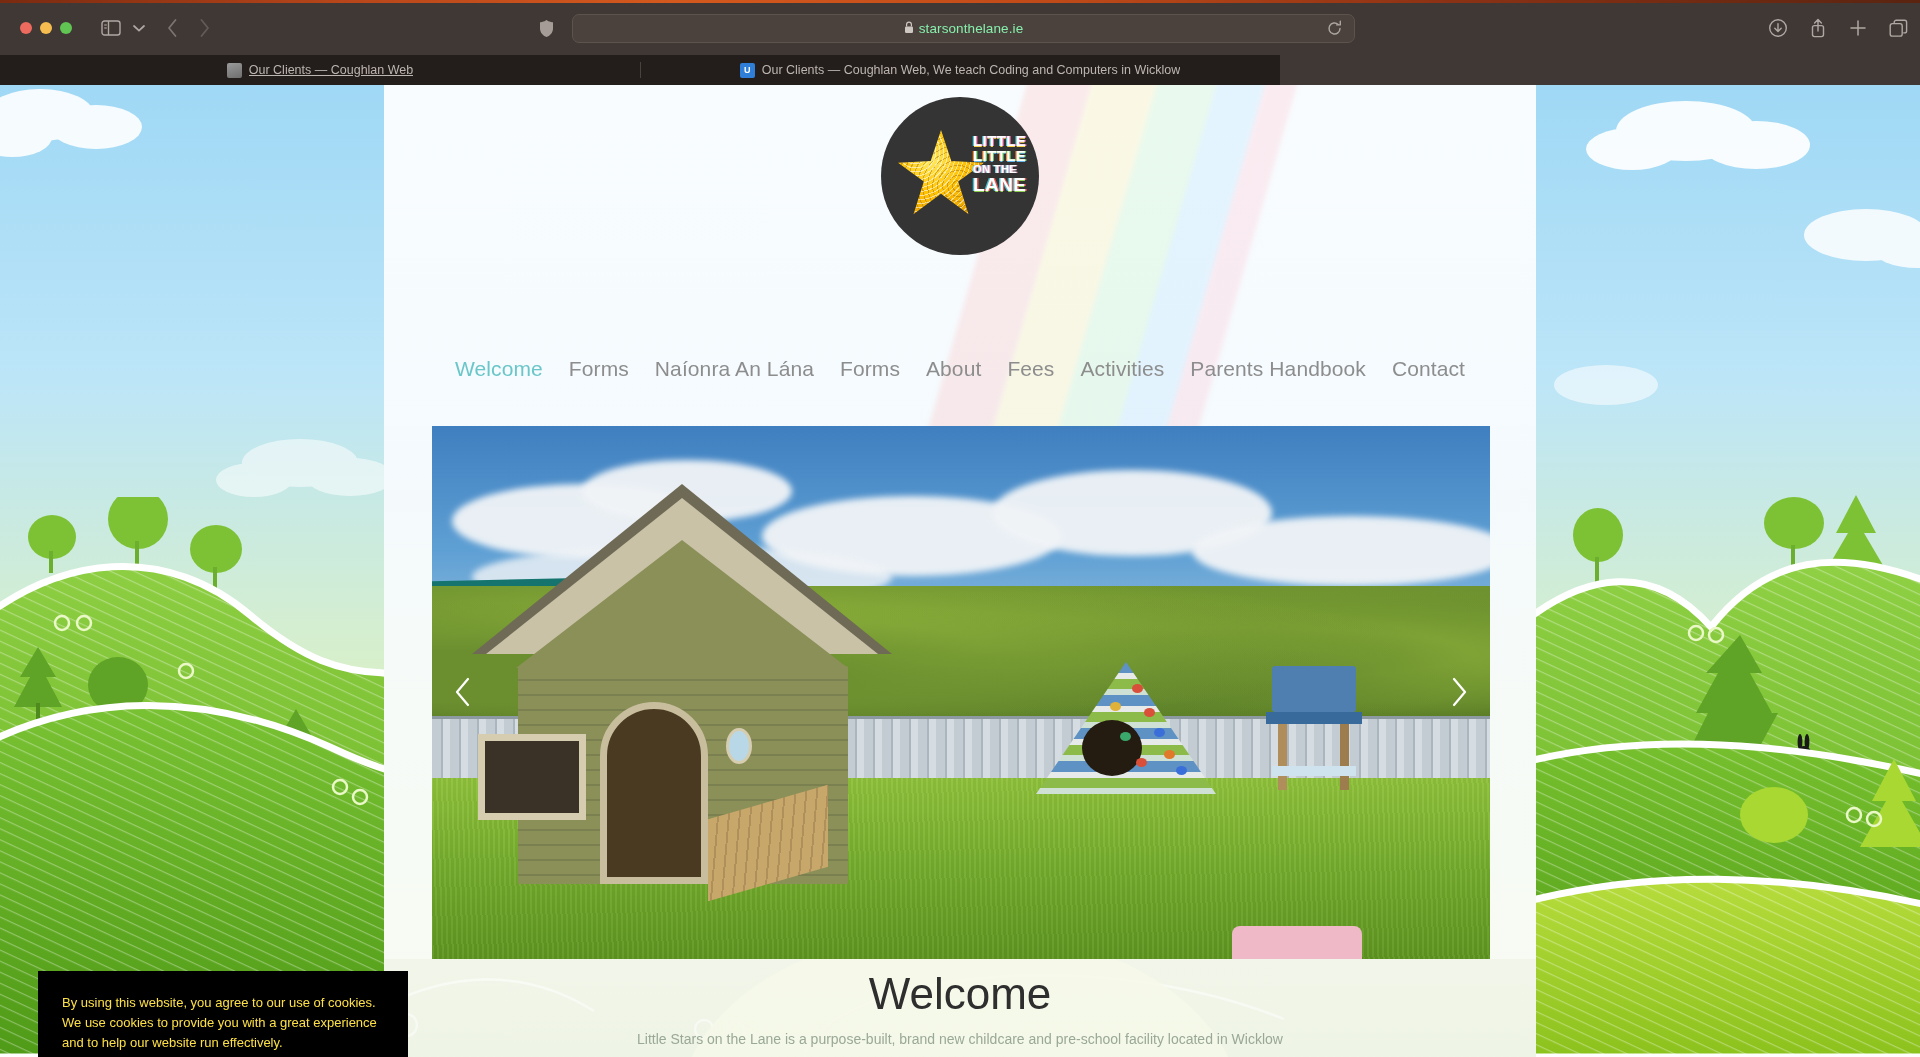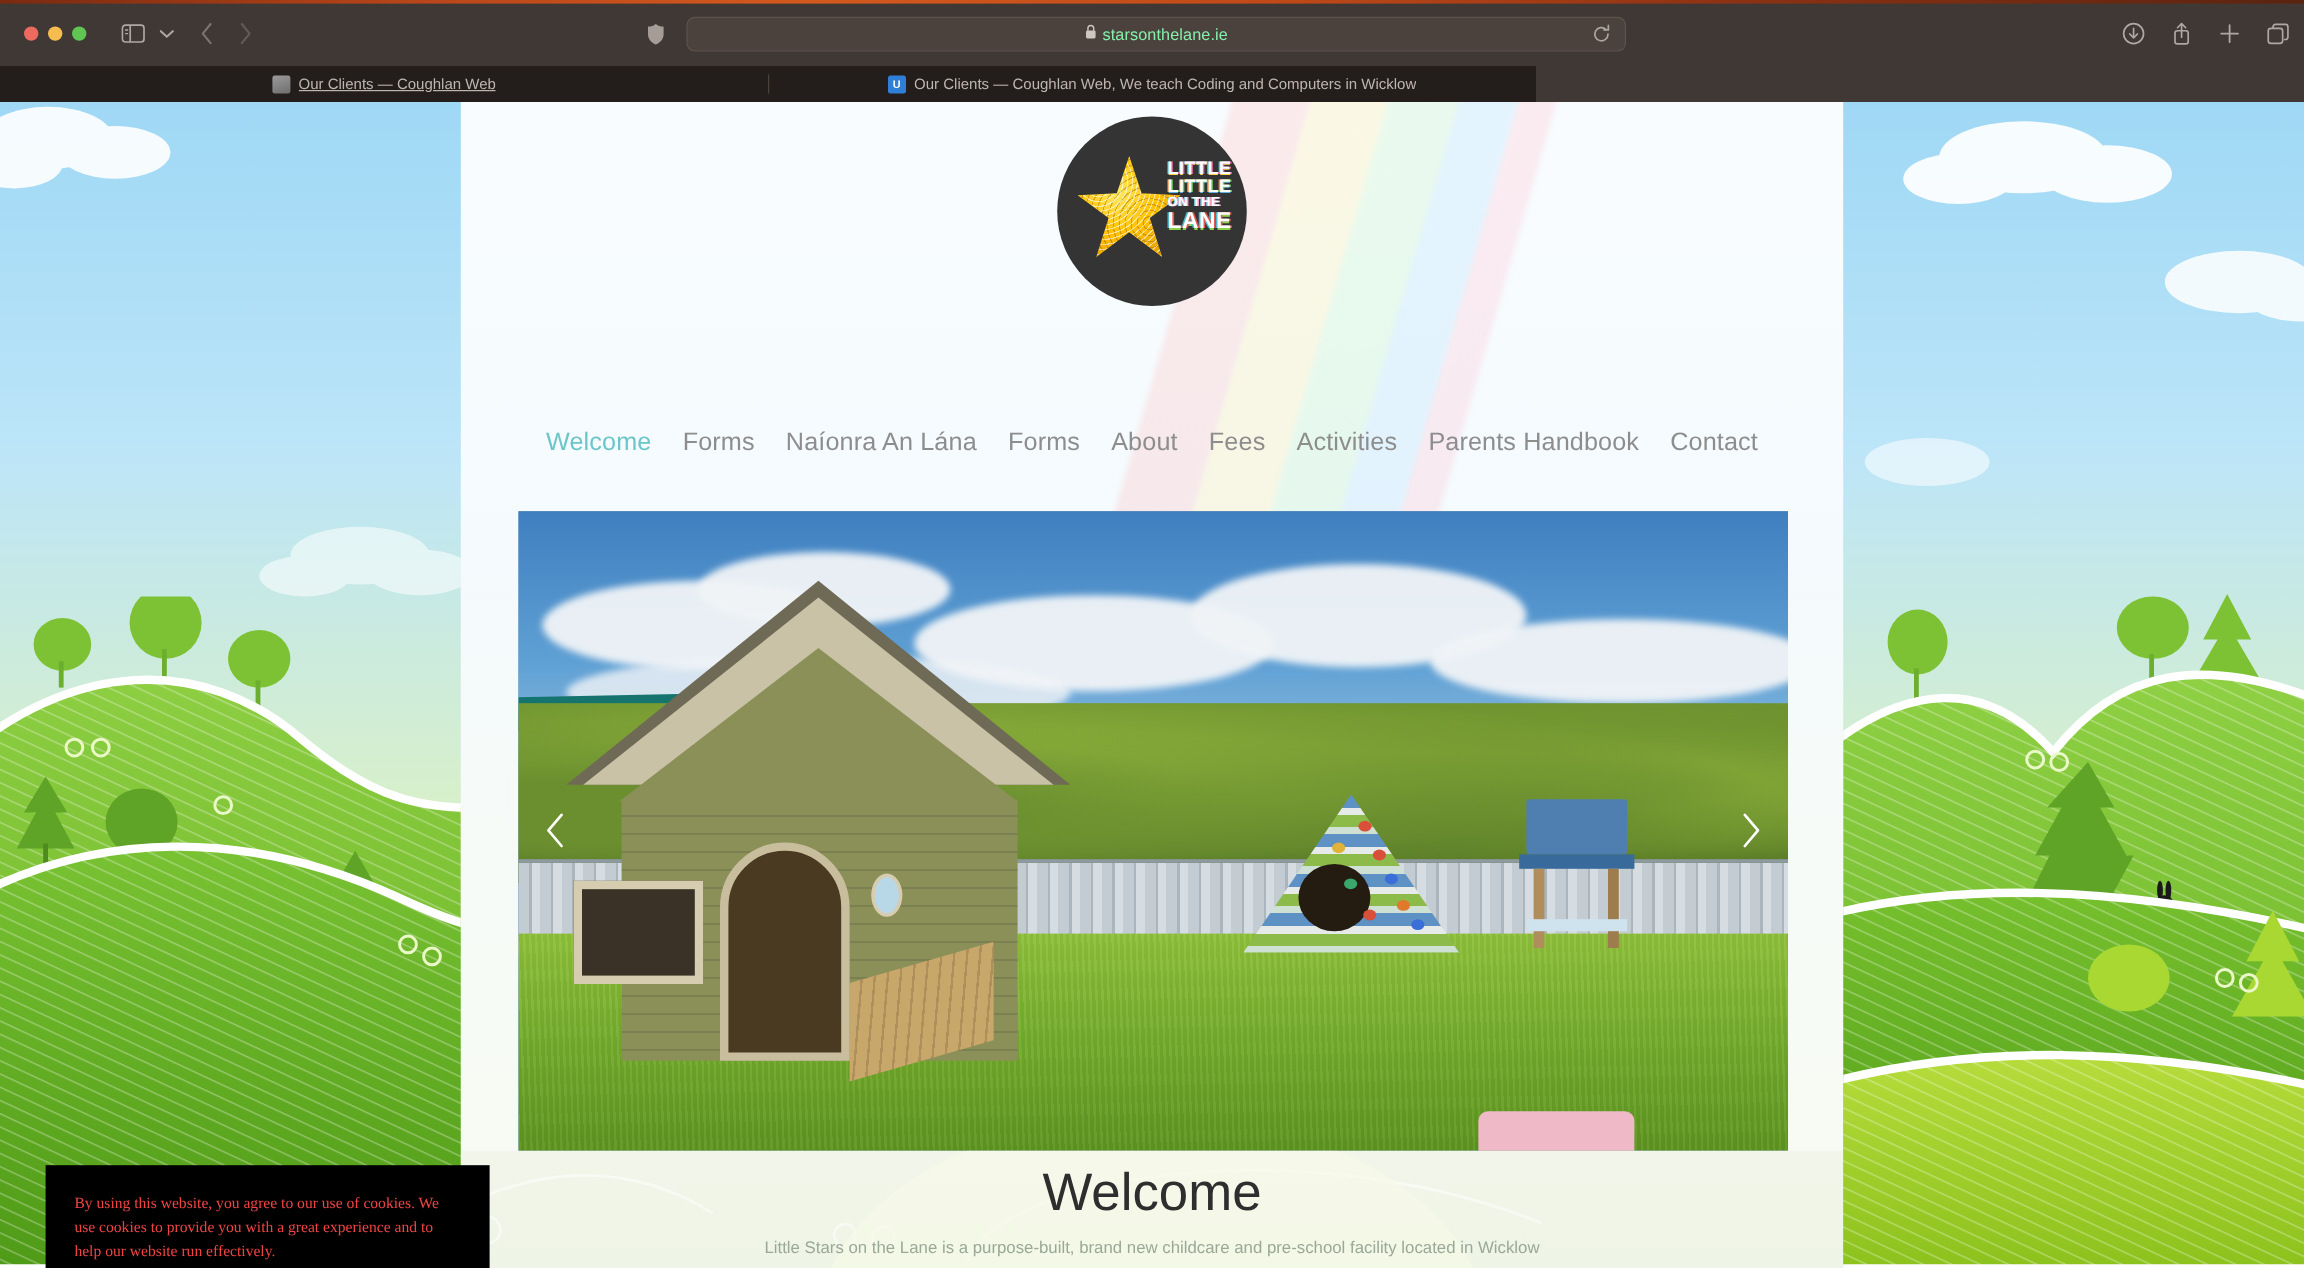--- a/index.html
+++ b/index.html
@@ -274,21 +274,21 @@
   #welcome-body {
     position: absolute; left: 0; top: 72px; width: 1152px; text-align: center;
     font-size: 14px; color: #9aa897; white-space: nowrap; overflow: hidden;
   }
 
   
   #cookie-banner {
     position: absolute; left: 38px; top: 886px; width: 370px; height: 138px;
     background: #000; color: #fff; padding: 22px 24px 0 24px; z-index: 50;
   }
-  #cookie-text { font-size: 13px; line-height: 1.55; color: #ef4444; font-family: Liberation Serif, serif; }
+  #cookie-text { font-size: 13px; line-height: 1.55; color: #fde047; }
 </style>
 </head>
 <body>
 
 <div id="browser-chrome">
   <div id="chrome-accent"></div>
 
   <div id="toolbar">
     <div class="traffic-lights">
       <span class="tl tl-red"></span>

